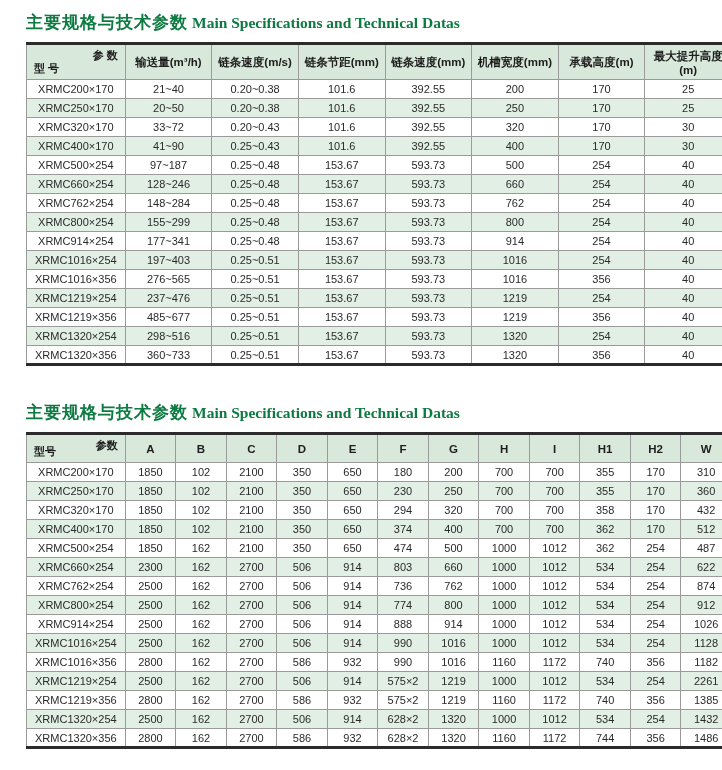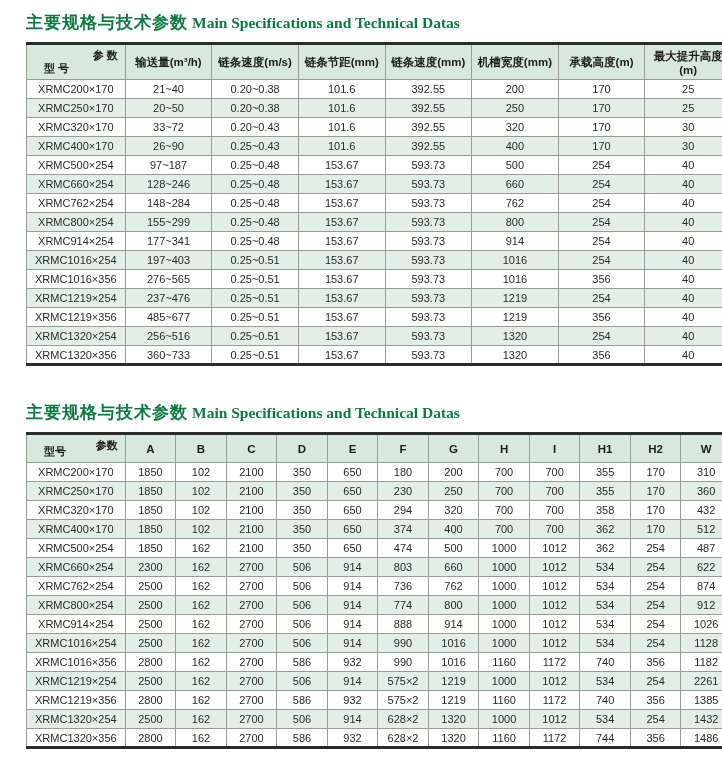--- a/index.html
+++ b/index.html
@@ -82,21 +82,21 @@
   .corner-top {
     position: absolute;
     top: 3px;
     right: 7px;
     font-size: 11px;
     font-weight: bold;
   }
   .corner-bottom {
     position: absolute;
     bottom: 3px;
-    left: 17px;
+    left: 7px;
     font-size: 11px;
     font-weight: bold;
   }
 </style>
 </head>
 <body>
 
 <div class="page">
 
   <div class="spec-section">
@@ -153,21 +153,21 @@
             <td>33~72</td>
             <td>0.20~0.43</td>
             <td>101.6</td>
             <td>392.55</td>
             <td>320</td>
             <td>170</td>
             <td>30</td>
           </tr>
           <tr>
             <td>XRMC400×170</td>
-            <td>26~90</td>
+            <td>41~90</td>
             <td>0.25~0.43</td>
             <td>101.6</td>
             <td>392.55</td>
             <td>400</td>
             <td>170</td>
             <td>30</td>
           </tr>
           <tr>
             <td>XRMC500×254</td>
             <td>97~187</td>
@@ -253,21 +253,21 @@
             <td>485~677</td>
             <td>0.25~0.51</td>
             <td>153.67</td>
             <td>593.73</td>
             <td>1219</td>
             <td>356</td>
             <td>40</td>
           </tr>
           <tr>
             <td>XRMC1320×254</td>
-            <td>256~516</td>
+            <td>298~516</td>
             <td>0.25~0.51</td>
             <td>153.67</td>
             <td>593.73</td>
             <td>1320</td>
             <td>254</td>
             <td>40</td>
           </tr>
           <tr>
             <td>XRMC1320×356</td>
             <td>360~733</td>

